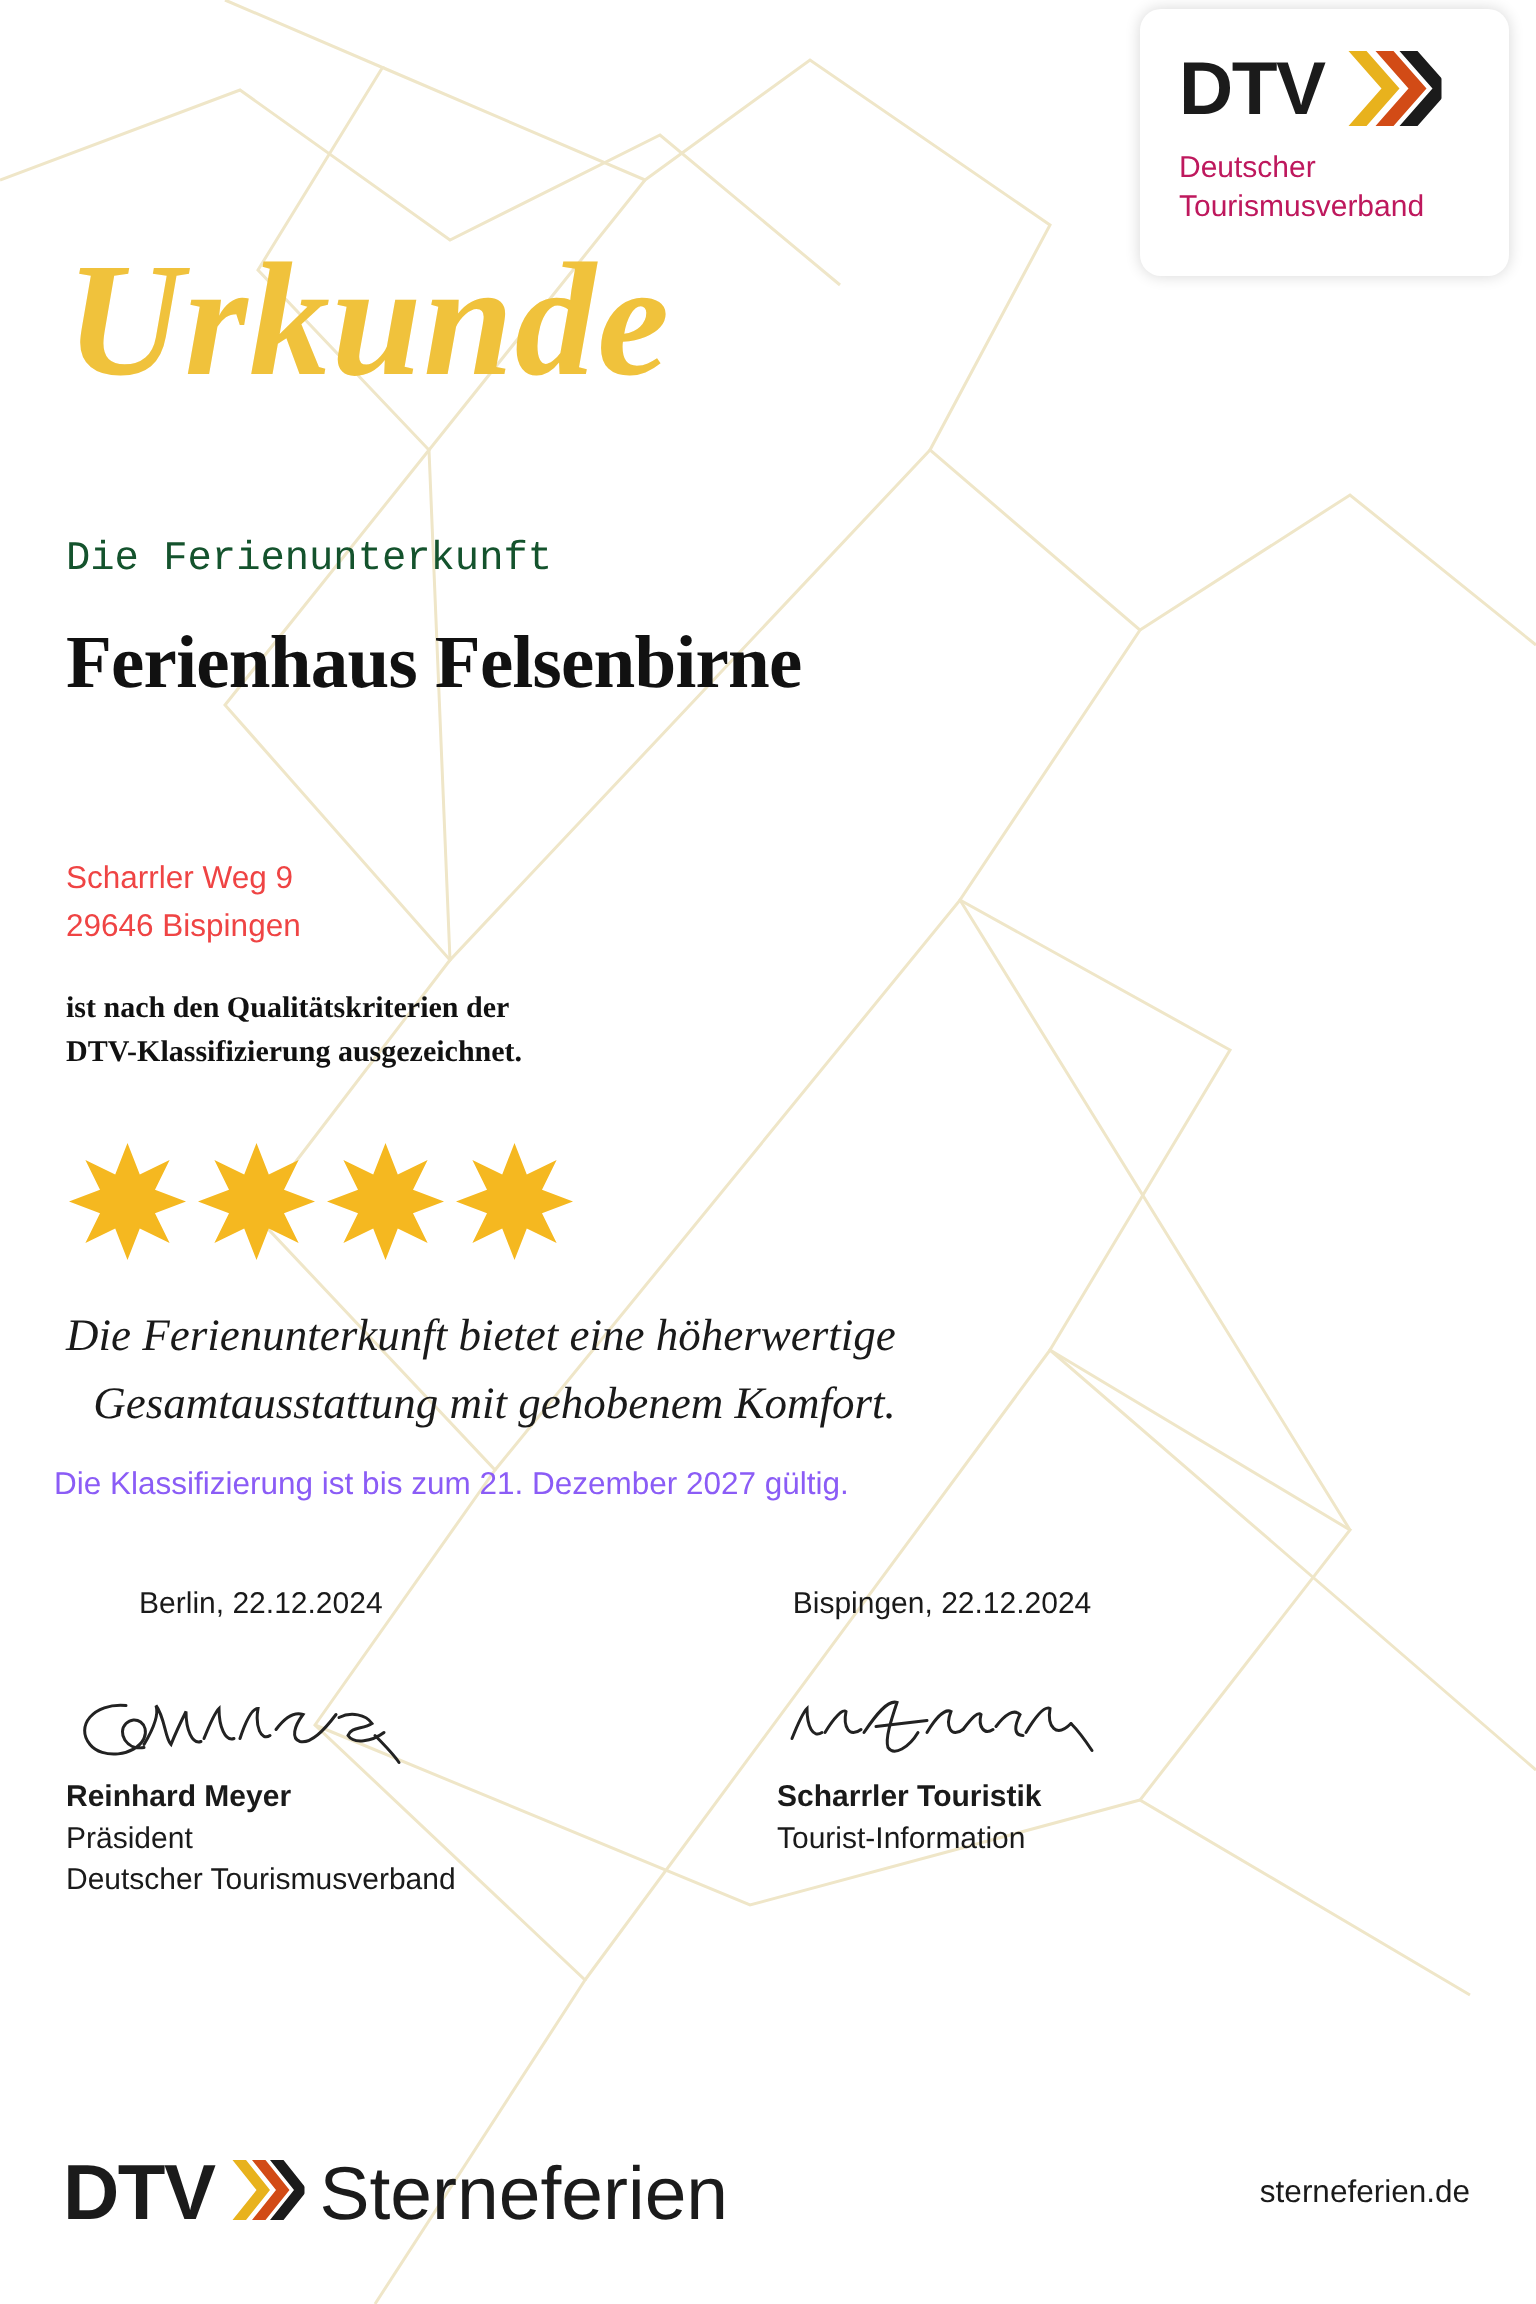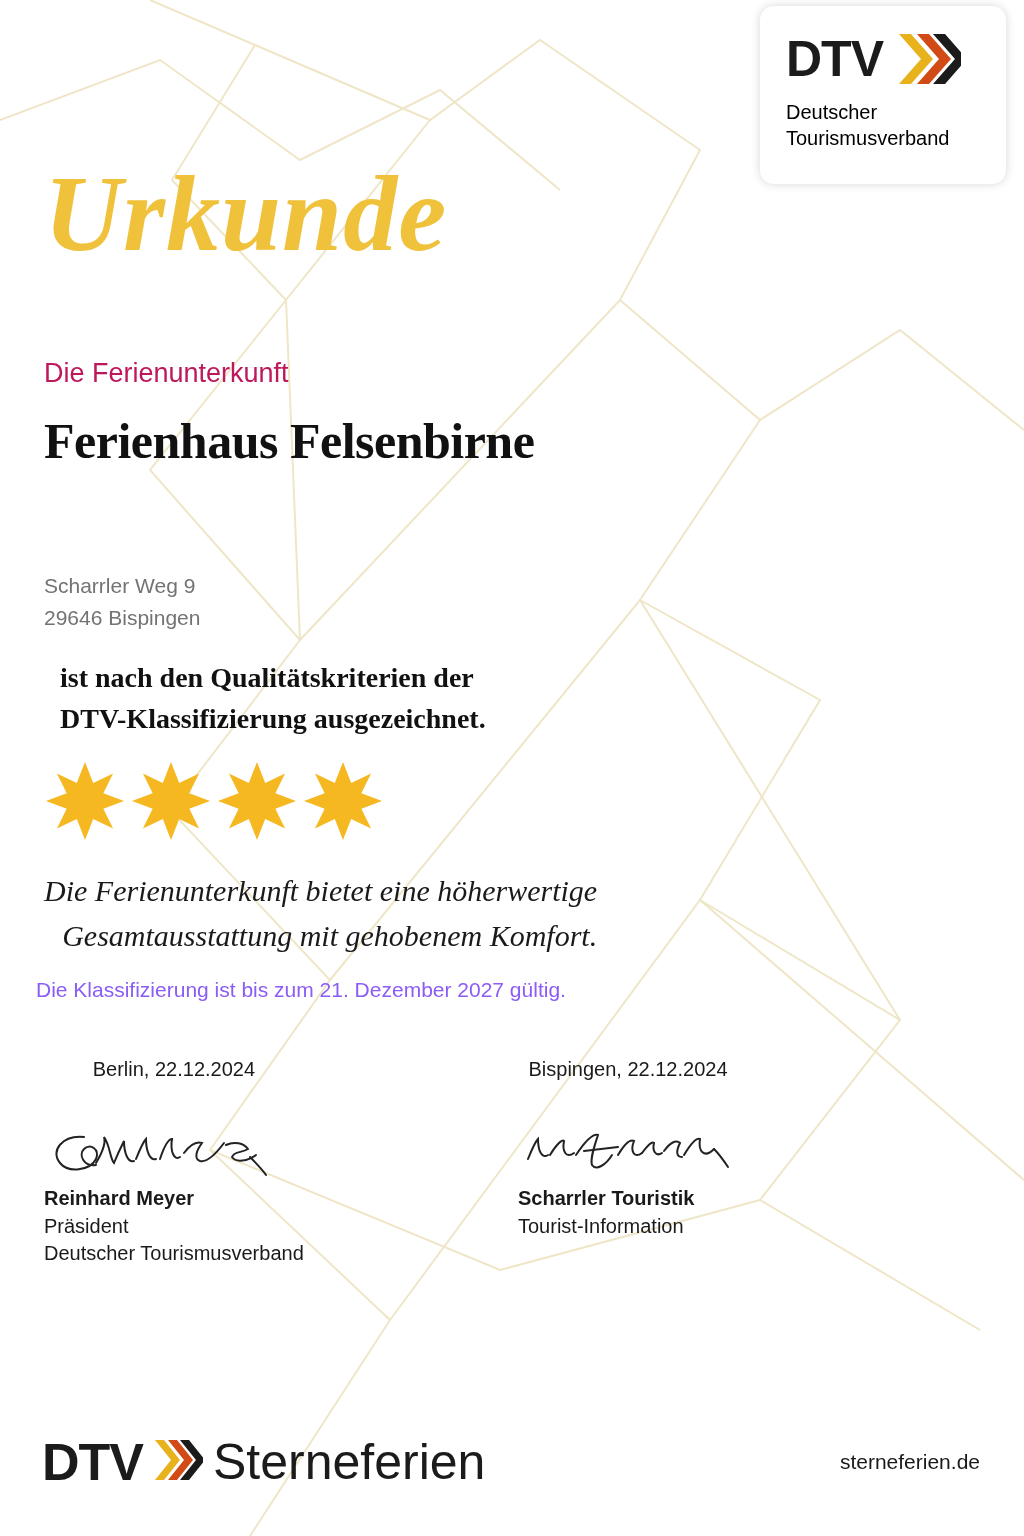--- a/index.html
+++ b/index.html
@@ -57,76 +57,75 @@
     line-height: 1;
   }
   .chev-group {
     display: flex;
     align-items: center;
   }
   .dtv-badge-sub {
     margin-top: 14px;
     font-size: 20px;
     line-height: 1.28;
-    color: #000000;
+    color: #be185d;
   }
 
   
   .urkunde {
     position: absolute;
     left: 44px;
     top: 160px;
     font-family: "Liberation Serif", serif;
     font-style: italic;
     font-weight: bold;
     font-size: 108px;
     color: #f0c23c;
     letter-spacing: 1px;
     line-height: 1;
   }
 
   .lead {
     position: absolute;
     left: 44px;
     top: 358px;
-    font-family: Liberation Sans, sans-serif;
+    font-family: Liberation Mono, monospace;
     font-size: 27px;
-    color: #be185d;
+    color: #14532d;
   }
 
   .object-name {
     position: absolute;
     left: 44px;
     top: 412px;
     font-family: "Liberation Serif", serif;
     font-weight: bold;
     font-size: 50px;
     color: #111111;
     letter-spacing: -0.5px;
   }
 
   .address {
     position: absolute;
     left: 44px;
     top: 570px;
     font-size: 21px;
     line-height: 1.5;
-    color: #737373;
+    color: #ef4444;
   }
 
   .statement {
     position: absolute;
     left: 44px;
     top: 658px;
     font-family: "Liberation Serif", serif;
     font-weight: bold;
-    font-size: 28px;
+    font-size: 20px;
     line-height: 1.45;
     color: #111111;
-    margin-left: 16px;
   }
 
   
   .stars {
     position: absolute;
     left: 46px;
     top: 762px;
     display: flex;
     gap: 8px;
   }

